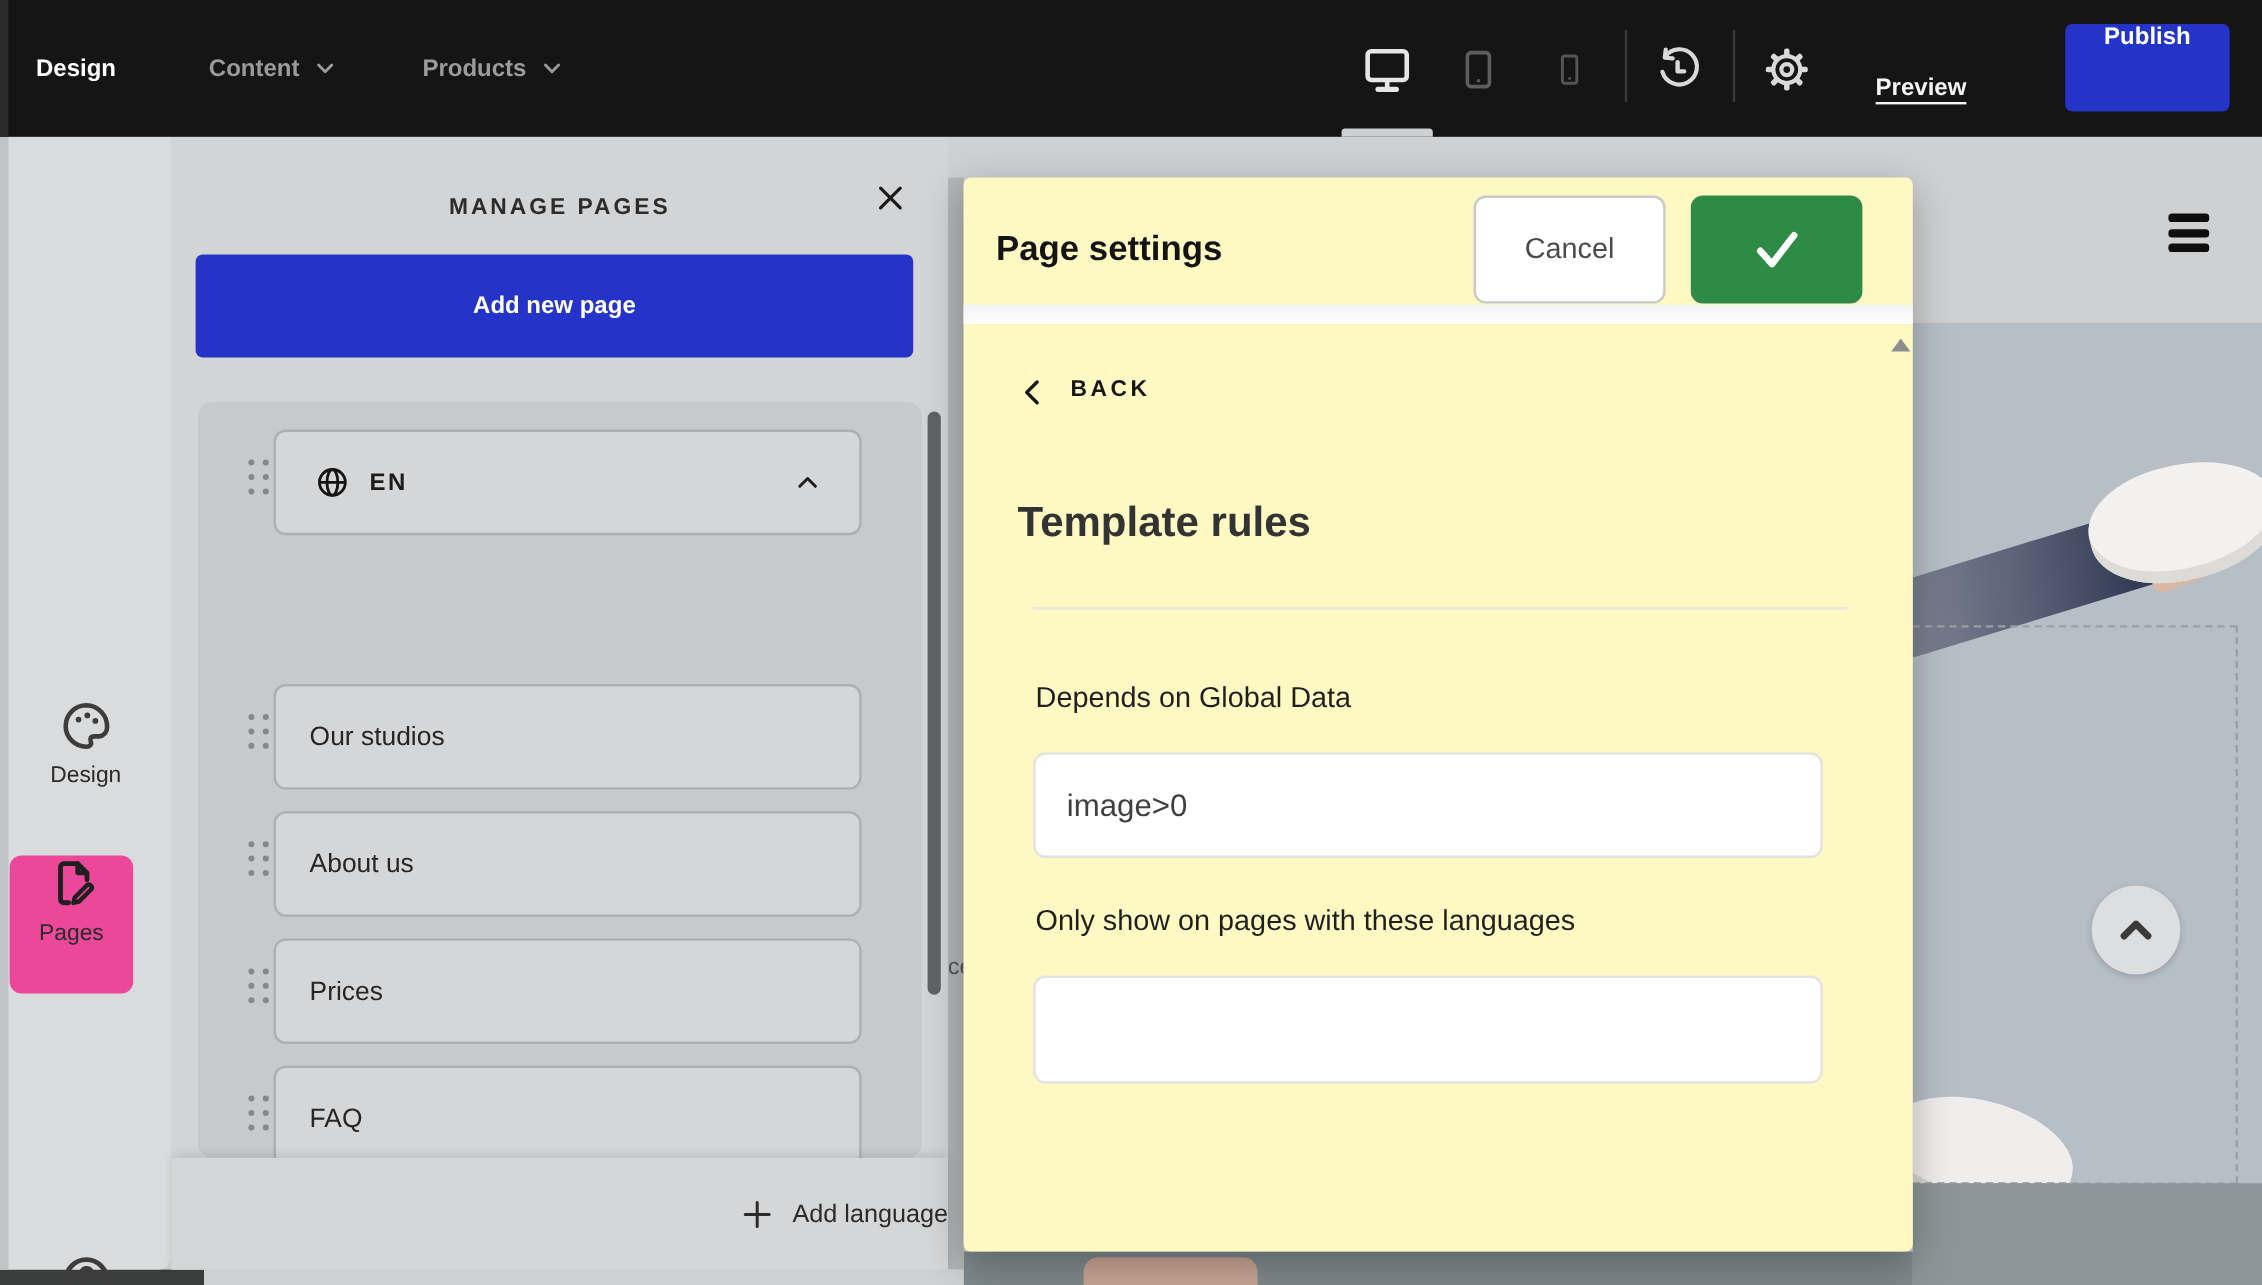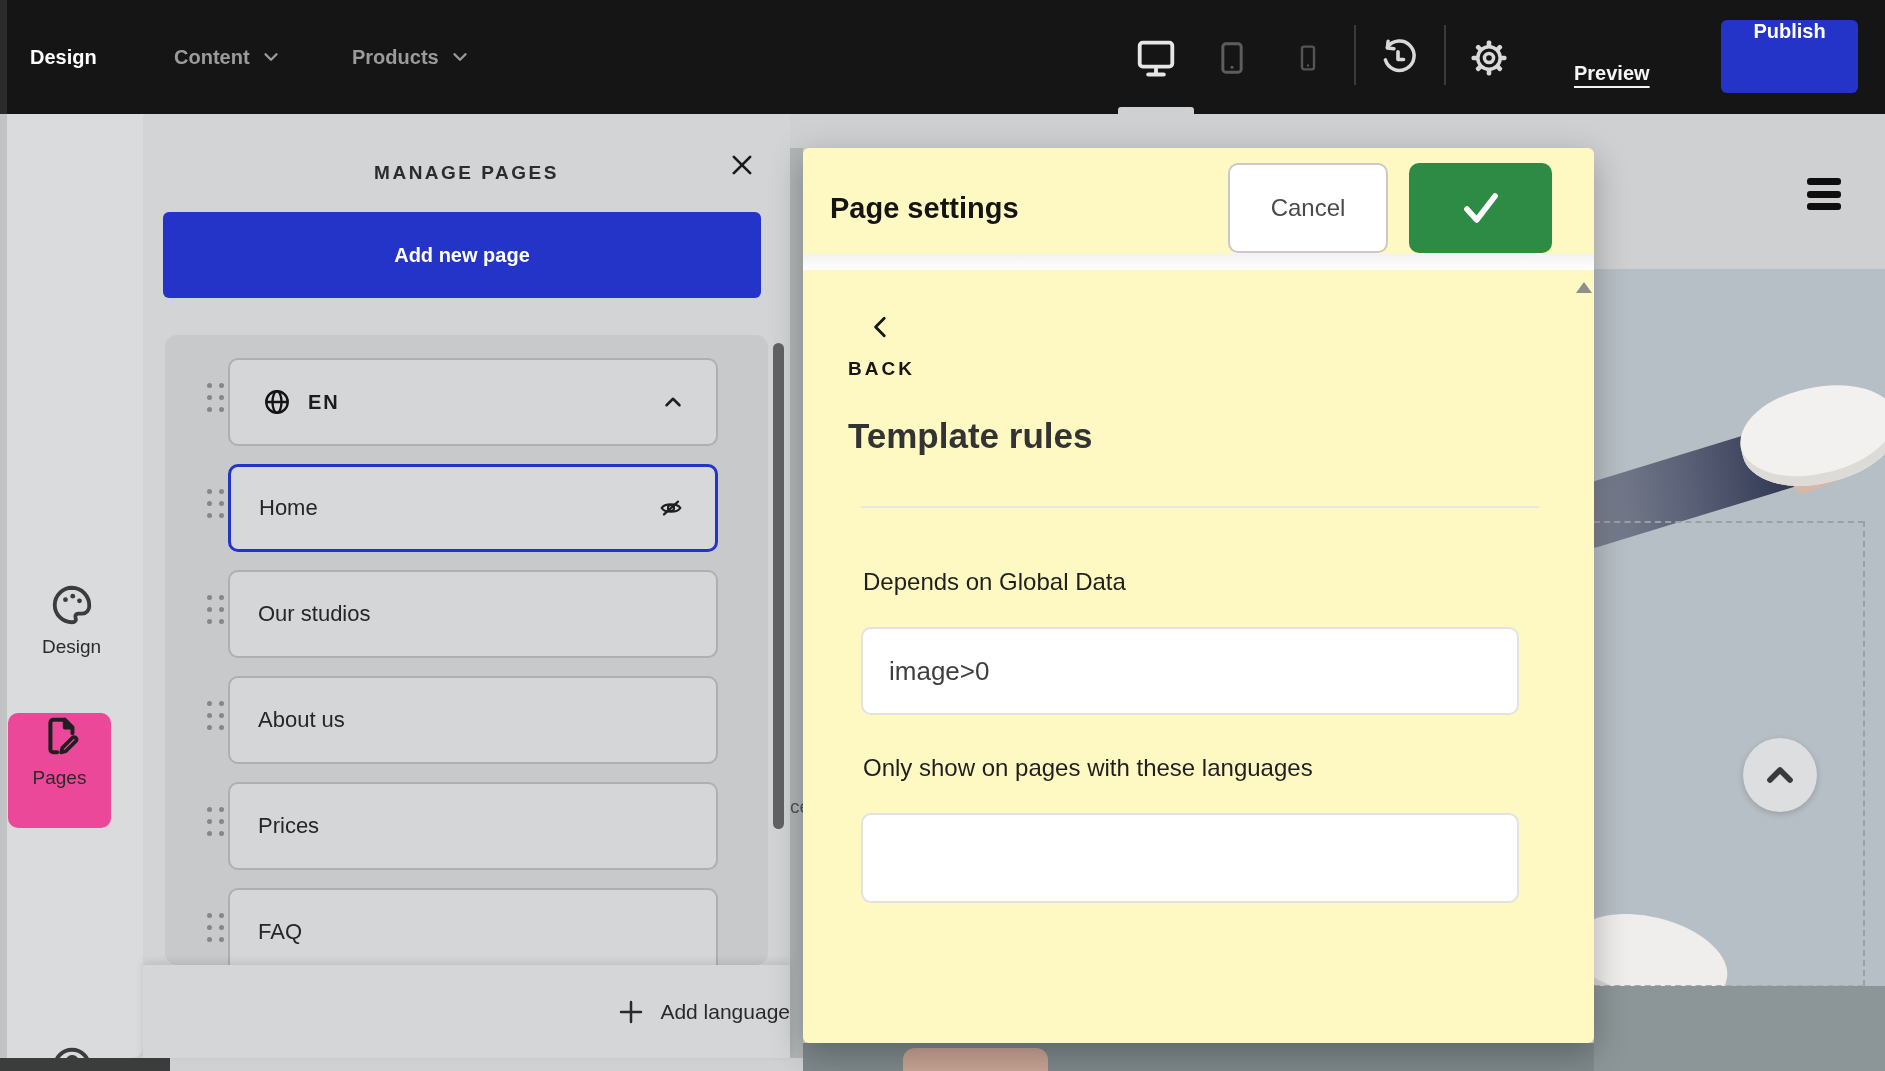--- a/index.html
+++ b/index.html
@@ -47,21 +47,21 @@
   #dev-desktop{left:1132px;color:#e6e6e6;}
   #dev-tablet{left:1208px;color:#5d5d5d;}
   #dev-phone{left:1284px;color:#555555;}
   .vdivider{position:absolute;top:25px;width:2px;height:60px;background:#3a3a3a;}
   #divider-1{left:1354px;}
   #divider-2{left:1444px;}
   .iconbtn{position:absolute;top:33px;width:50px;height:50px;display:flex;align-items:center;justify-content:center;color:#d9d9d9;}
   #history-btn{left:1373px;}
   #settings-btn{left:1464px;}
   #preview-link{position:absolute;left:1563px;top:0;height:146px;display:flex;align-items:center;
-      color:#f5f5f5;font-size:20px;font-weight:700;text-decoration:underline;text-underline-offset:6px;text-decoration-thickness:2px;cursor:pointer;margin-left:11px;}
+      color:#f5f5f5;font-size:20px;font-weight:700;text-decoration:underline;text-underline-offset:6px;text-decoration-thickness:2px;cursor:pointer;}
   #publish-btn{position:absolute;left:1721px;top:20px;width:137px;height:73px;border-radius:6px;background:#2434c8;
       display:flex;align-items:flex-start;justify-content:center;color:#fff;font-size:20px;font-weight:700;cursor:pointer;}
   #active-device-indicator{position:absolute;left:1118px;top:107px;width:76px;height:7px;background:#cfd0d1;border-radius:3px 3px 0 0;}
 
   
   #sidebar{left:0;top:114px;width:143px;height:944px;background:#dadbdc;z-index:20;border-radius:0 0 12px 0;}
   #sidebar .edge{position:absolute;left:0;top:0;width:7px;height:944px;background:#c2c3c5;}
   .side-item{position:absolute;left:11px;width:121px;display:flex;flex-direction:column;align-items:center;gap:8px;color:#3c3c3c;cursor:pointer;}
   .side-item .lbl{font-size:19px;color:#2b2b2b;}
   #side-design{top:468px;}
@@ -96,21 +96,21 @@
   
   #dialog{left:803px;top:148px;width:791px;height:895px;background:#fef9c3;border-radius:6px;z-index:30;
       box-shadow:0 10px 34px rgba(0,0,0,.28);}
   #dialog-title{position:absolute;left:27px;top:44px;font-size:29px;font-weight:700;color:#141414;}
   #cancel-btn{position:absolute;left:425px;top:15px;width:160px;height:90px;background:#fff;border:2px solid #c9c9c9;border-radius:10px;
       box-sizing:border-box;display:flex;align-items:center;justify-content:center;font-size:24px;color:#4a4a4a;cursor:pointer;}
   #confirm-btn{position:absolute;left:606px;top:15px;width:143px;height:90px;background:#2e8b46;border-radius:10px;
       display:flex;align-items:center;justify-content:center;cursor:pointer;}
   #dialog-header-fade{position:absolute;left:0;top:106px;width:791px;height:16px;background:linear-gradient(#f2f2f2,#ffffff);}
   #dialog-scroll-arrow{position:absolute;left:773px;top:134px;width:0;height:0;border-left:8px solid transparent;border-right:8px solid transparent;border-bottom:11px solid #8e8e8e;}
-  #back-link{position:absolute;left:45px;top:166px;display:flex;align-items:center;gap:18px;color:#161616;cursor:pointer;flex-direction:column;}
+  #back-link{position:absolute;left:45px;top:166px;display:flex;align-items:flex-start;gap:18px;color:#161616;cursor:pointer;}
   #back-link .lbl{font-size:19px;font-weight:700;letter-spacing:3px;}
   #dialog-heading{position:absolute;left:45px;top:268px;font-size:35px;font-weight:700;color:#333;}
   #dialog-divider{position:absolute;left:58px;top:358px;width:678px;height:2px;background:#e7e7e7;}
   .field-label{position:absolute;left:60px;font-size:24px;color:#1f1f1f;}
   #field-label-1{top:420px;}
   #field-label-2{top:606px;}
   .field-input{position:absolute;left:58px;width:658px;border:2px solid #e2e2e2;border-radius:10px;box-sizing:border-box;
       padding:0 26px;font-size:26px;color:#3f3f3f;background:#fff;font-family:"Liberation Sans",sans-serif;outline:none;}
   #field-input-1{top:479px;height:88px;}
   #field-input-2{top:665px;height:90px;}
@@ -287,38 +287,20 @@
           <ellipse cx="12" cy="12" rx="3.6" ry="8.6" fill="none" stroke="currentColor" stroke-width="1.9"></ellipse>
           <line x1="3.4" y1="12" x2="20.6" y2="12" stroke="currentColor" stroke-width="1.9"></line>
         </svg>
         <span class="lang">EN</span>
         <svg class="right-ic" width="26" height="26" viewBox="0 0 24 24">
           <polyline points="6,15 12,9 18,15" fill="none" stroke="#1f1f1f" stroke-width="2.3" stroke-linecap="round" stroke-linejoin="round"></polyline>
         </svg>
       </div>
     </div>
 
-    <div class="row" id="row-home">
-      <div class="drag">
-          <i></i>
-          <i></i>
-          <i></i>
-          <i></i>
-          <i></i>
-          <i></i>
-        </div>
-      <div class="card selected">
-        <span class="name">Home</span>
-        <svg class="right-ic" width="28" height="28" viewBox="0 0 24 24">
-          <path d="M4 12 C6.5 7.8 17.5 7.8 20 12 C17.5 16.2 6.5 16.2 4 12 Z" fill="none" stroke="#1f1f1f" stroke-width="1.8"></path>
-          <circle cx="12" cy="12" r="2.6" fill="none" stroke="#1f1f1f" stroke-width="1.8"></circle>
-          <line x1="6" y1="17.5" x2="18" y2="6.5" stroke="#1f1f1f" stroke-width="1.9" stroke-linecap="round"></line>
-        </svg>
-      </div>
-    </div>
 
     <div class="row" id="row-studios">
       <div class="drag">
           <i></i>
           <i></i>
           <i></i>
           <i></i>
           <i></i>
           <i></i>
         </div>

